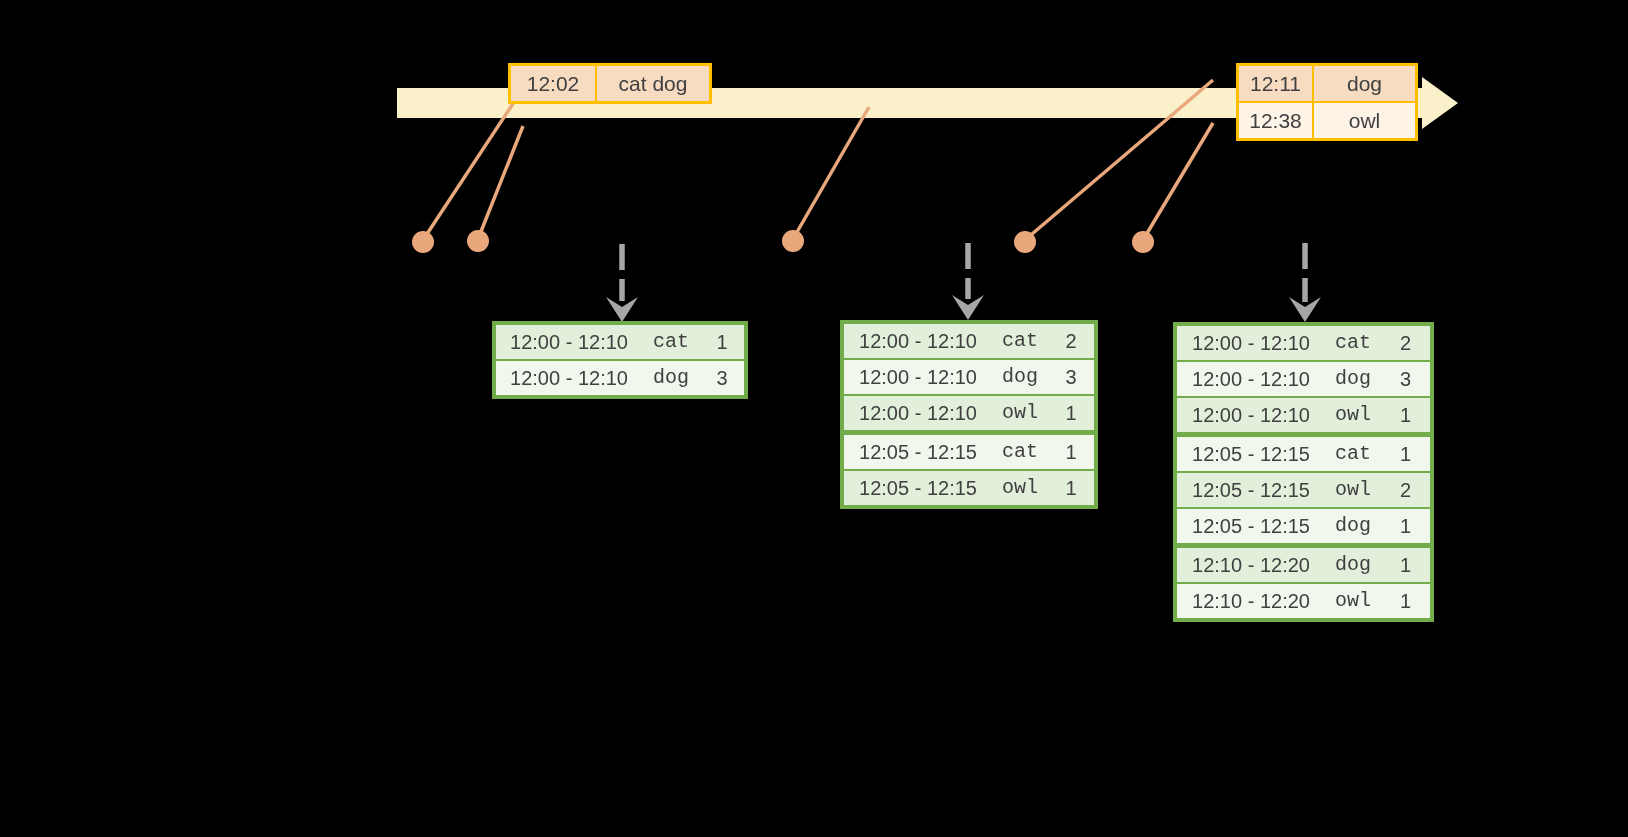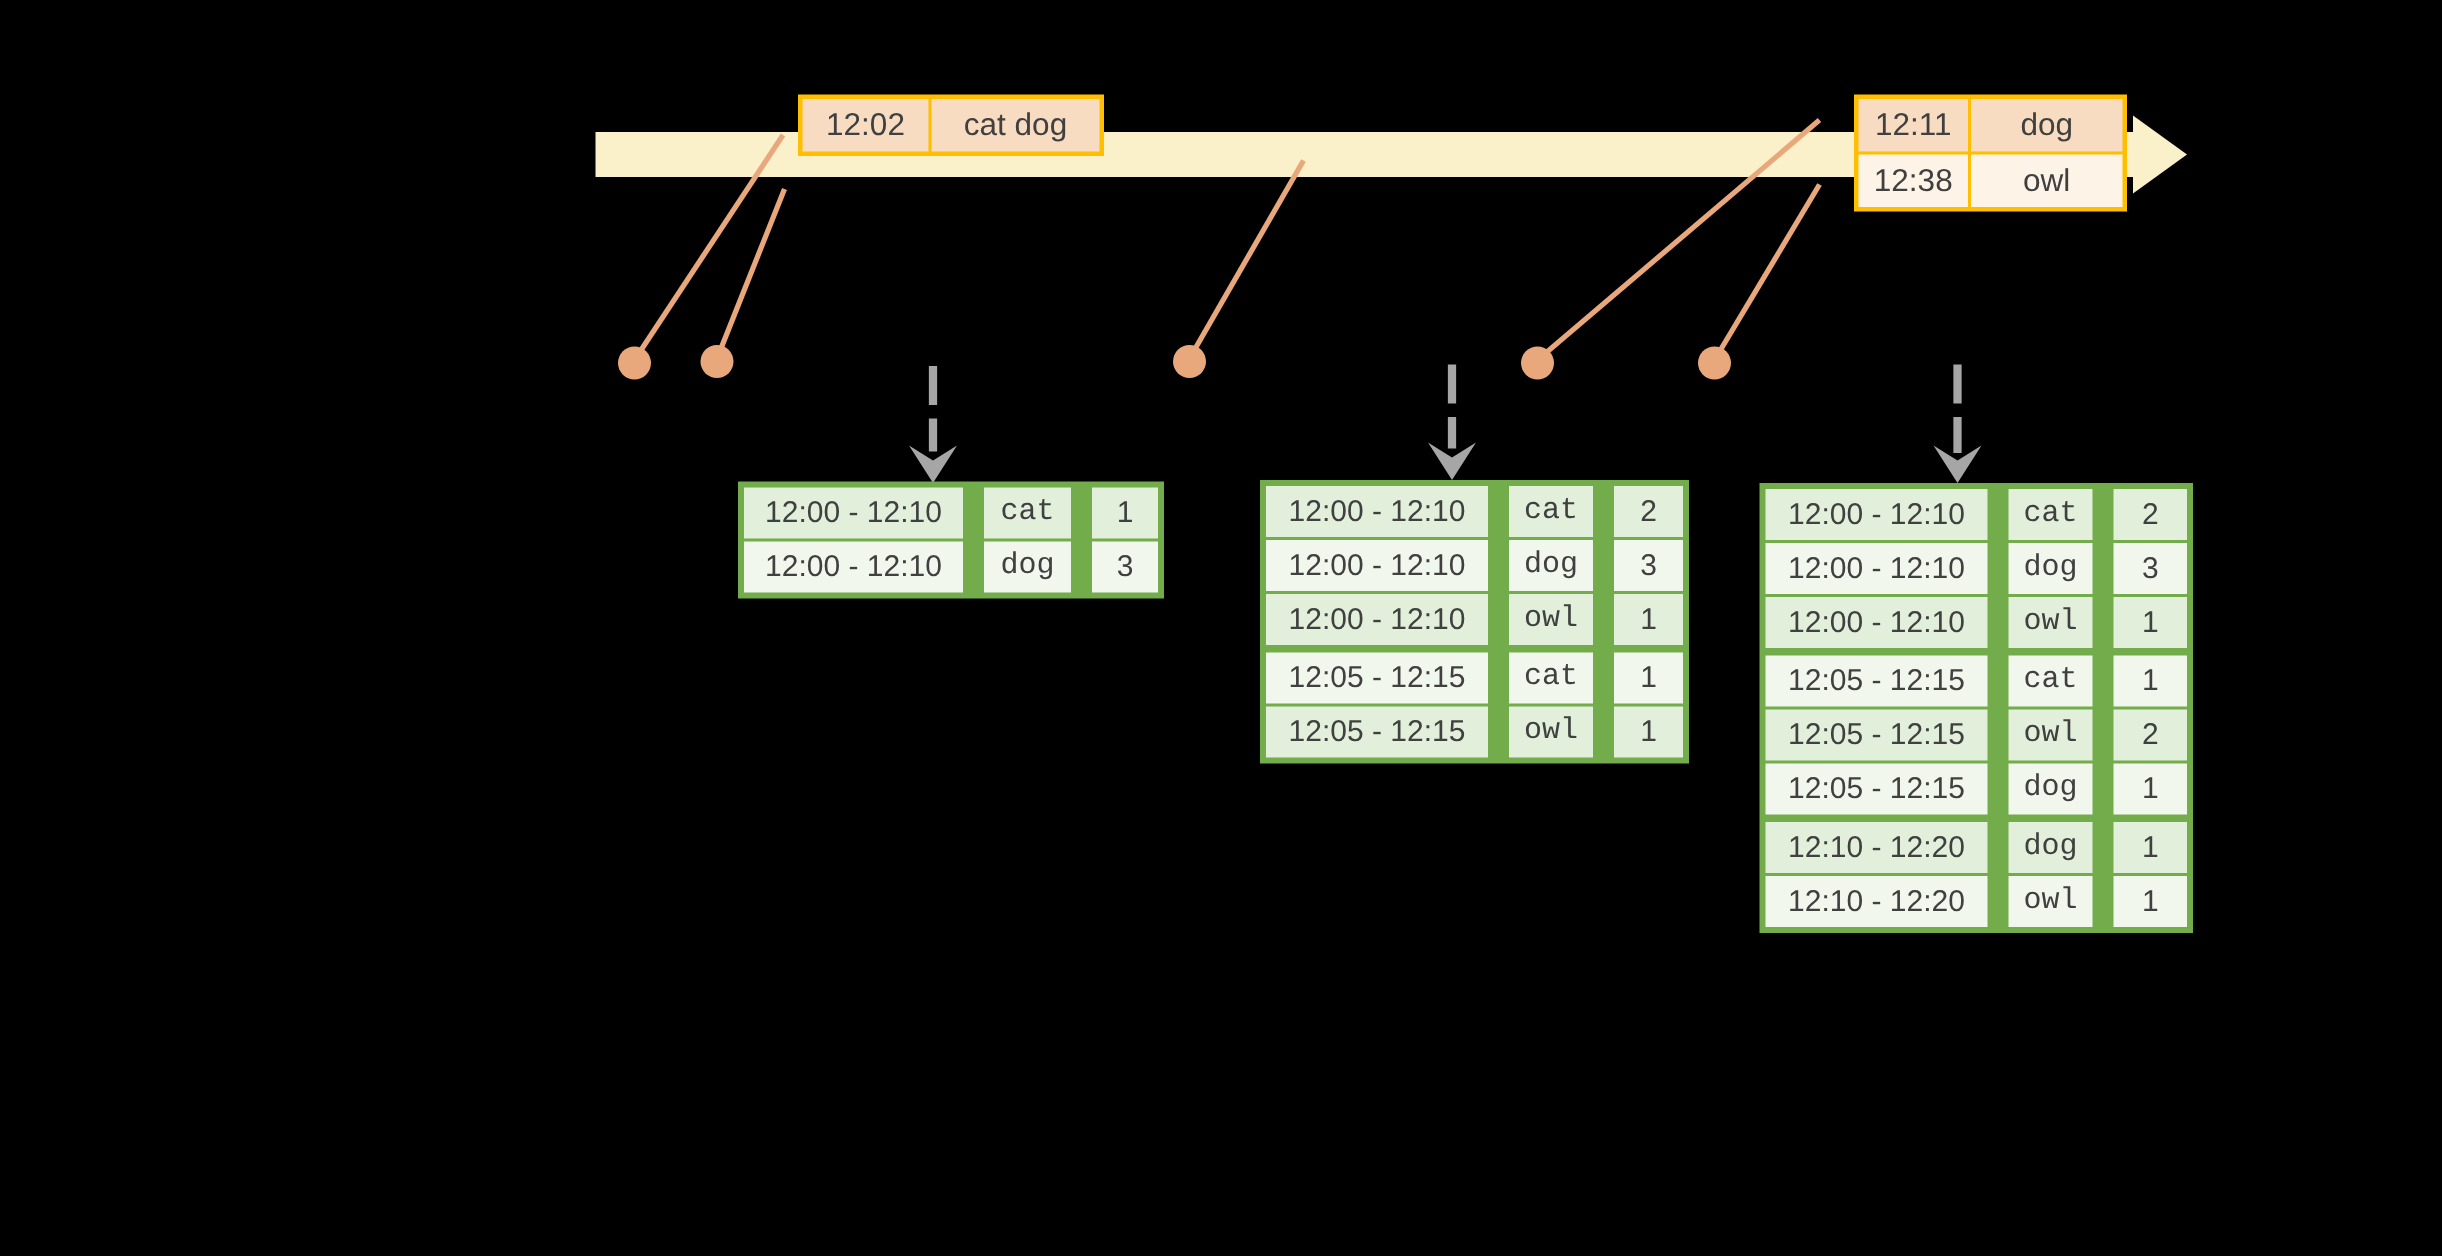--- a/index.html
+++ b/index.html
@@ -33,21 +33,21 @@
   .event-table .row.light .cell{background:var(--event-light);}
   .event-table .cell.c1{width:var(--c1);}
   .event-table .cell.c2{width:var(--c2);}
 
   
   .result-table{
     position:absolute;z-index:2;
     background:var(--result-border);
     padding:4px;box-sizing:border-box;
   }
-  .result-table .row{display:flex;gap:14px;margin-top:2px;}
+  .result-table .row{display:flex;gap:0;margin-top:2px;}
   .result-table .row:first-child{margin-top:0;}
   .result-table .row.group-start{margin-top:5px;}
   .result-table .row:first-child.group-start{margin-top:0;}
   .result-table .cell{
     height:34px;line-height:34px;text-align:center;
     font-size:20px;color:var(--text);
   }
   .result-table .row.dark  .cell{background:var(--result-dark);}
   .result-table .row.light .cell{background:var(--result-light);}
   .result-table .cell.c1{width:var(--c1);}
@@ -83,21 +83,21 @@
     <g>
       <line class="trigger-line" x1="968" y1="243" x2="968" y2="299"></line>
       <polygon class="trigger-head" points="952,295 968,305 984,295 968,320"></polygon>
     </g>
     <g>
       <line class="trigger-line" x1="1305" y1="243" x2="1305" y2="302"></line>
       <polygon class="trigger-head" points="1289,297 1305,307 1321,297 1305,322"></polygon>
     </g>
   </svg>
 
-  <div class="event-table" style="left:532px;top:63px;--c1:84px;--c2:112px;">
+  <div class="event-table" style="left:508px;top:63px;--c1:84px;--c2:112px;">
       <div class="row dark">
         <div class="cell c1">12:02</div>
         <div class="cell c2">cat dog</div>
       </div>
     </div>
   <div class="event-table" style="left:1236px;top:63px;--c1:73px;--c2:101px;">
       <div class="row dark">
         <div class="cell c1">12:11</div>
         <div class="cell c2">dog</div>
       </div>

